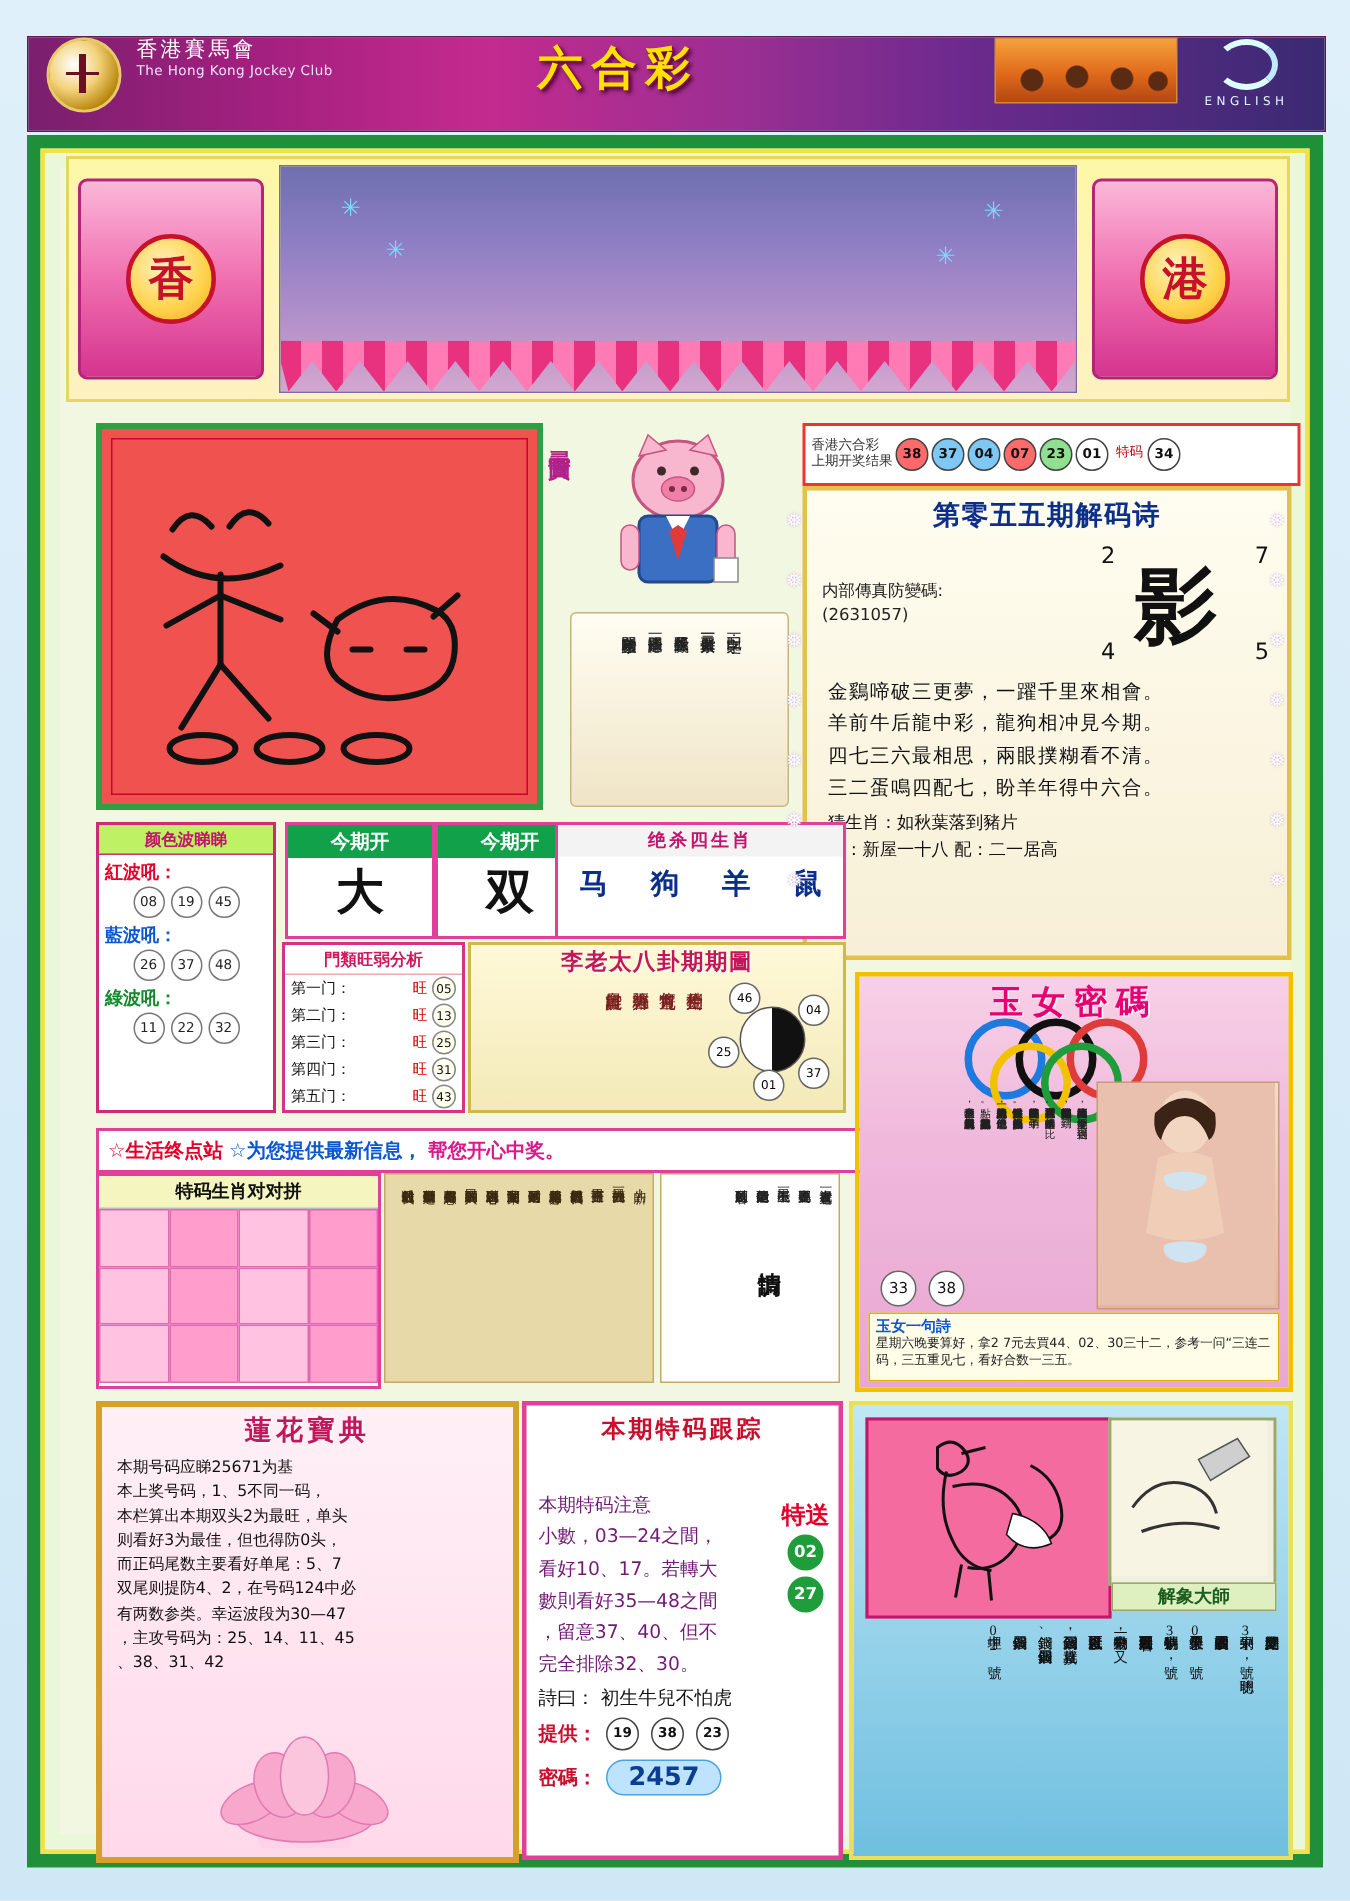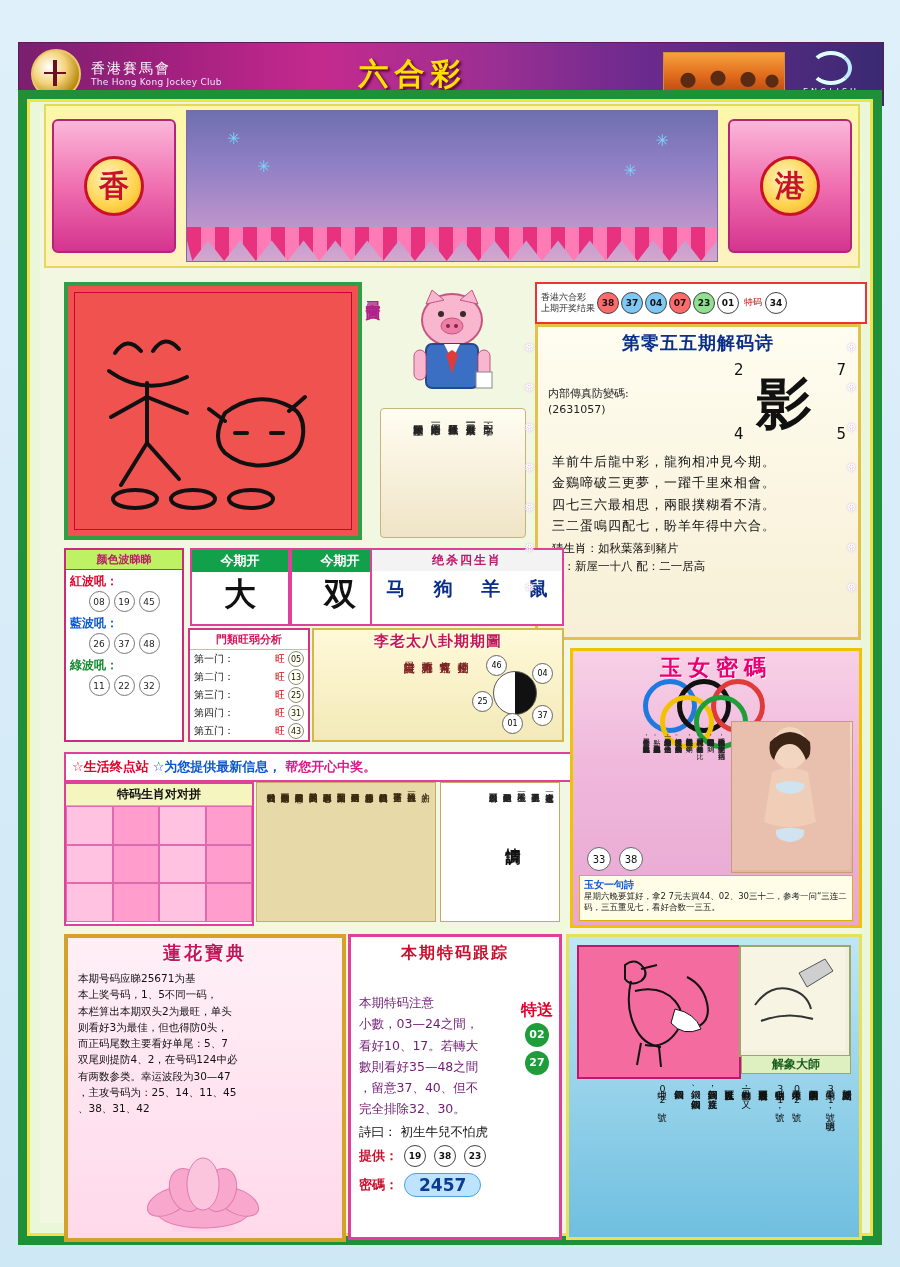--- a/index.html
+++ b/index.html
@@ -9,24 +9,24 @@
     font-family:"DejaVu Sans","Liberation Sans",sans-serif;
     overflow:hidden;
     position:relative;
   }
   .page{
     position:absolute;left:0;top:0;width:900px;height:1267px;
     background:linear-gradient(180deg,#dff0fa 0%,#cfe8f5 100%);
   }
   
   .header{
-    position:absolute;left:18px;top:42px;width:864px;height:62px;
+    position:absolute;left:18px;top:24px;width:864px;height:62px;
     background:linear-gradient(90deg,#7a1f6e 0%,#a3207f 18%,#c42a8e 35%,#9b2f93 55%,#6c2a8e 72%,#3a2a72 100%);
     border:1px solid #5a1b57;
-    display:flex;align-items:center;
+    display:flex;
   }
   .hkjc-logo{
     width:46px;height:46px;border-radius:50%;
     background:radial-gradient(circle at 35% 35%,#fff 0%,#f3d27a 40%,#b8860b 75%,#7a5a0a 100%);
     margin-left:12px;flex:none;position:relative;
     border:2px solid #e8c96a;
   }
   .hkjc-logo:after{
     content:"";position:absolute;left:11px;top:9px;width:22px;height:26px;
     background:
@@ -377,20 +377,21 @@
   .mima .val{
     background:#bde3ff;border:1px solid #4aa3e0;border-radius:12px;
     padding:1px 14px;font-size:17px;font-weight:bold;color:#0b3d91;
   }
 
   
   .botright{
     position:absolute;left:566px;top:934px;width:290px;height:300px;
     background:linear-gradient(180deg,#bfe6f5 0%,#8fcfe8 60%,#6fbfe0 100%);
     border:3px solid #e8e05a;
+    font-family:Liberation Serif, serif;
   }
   .crane-box{
     position:absolute;left:8px;top:8px;width:160px;height:130px;
     background:#f46b9f;border:2px solid #c0166b;
   }
   .jieshi{
     position:absolute;right:8px;top:8px;width:108px;height:108px;
     background:#f2efe0;border:2px solid #9aa86a;
   }
   .jieshi-lbl{
@@ -521,22 +522,22 @@
       </div>
       <div class="bigchar-wrap">
         <span class="cnr" style="left:6px;top:2px;">2</span>
         <span class="cnr" style="right:2px;top:2px;">7</span>
         <span class="cnr" style="left:6px;bottom:2px;">4</span>
         <span class="cnr" style="right:2px;bottom:2px;">5</span>
         <span class="bigchar">影</span>
       </div>
     </div>
     <div class="oracle-poem">
+      <div>金鷄啼破三更夢，一躍千里來相會。</div>
       <div>羊前牛后龍中彩，龍狗相冲見今期。</div>
-      <div>金鷄啼破三更夢，一躍千里來相會。</div>
       <div>四七三六最相思，兩眼撲糊看不清。</div>
       <div>三二蛋鳴四配七，盼羊年得中六合。</div>
     </div>
     <div class="oracle-foot">
       <div>猜生肖：如秋葉落到豬片</div>
       <div>配：新屋一十八 配：二一居高</div>
     </div>
   </div>
 
   <div class="wave-box">

